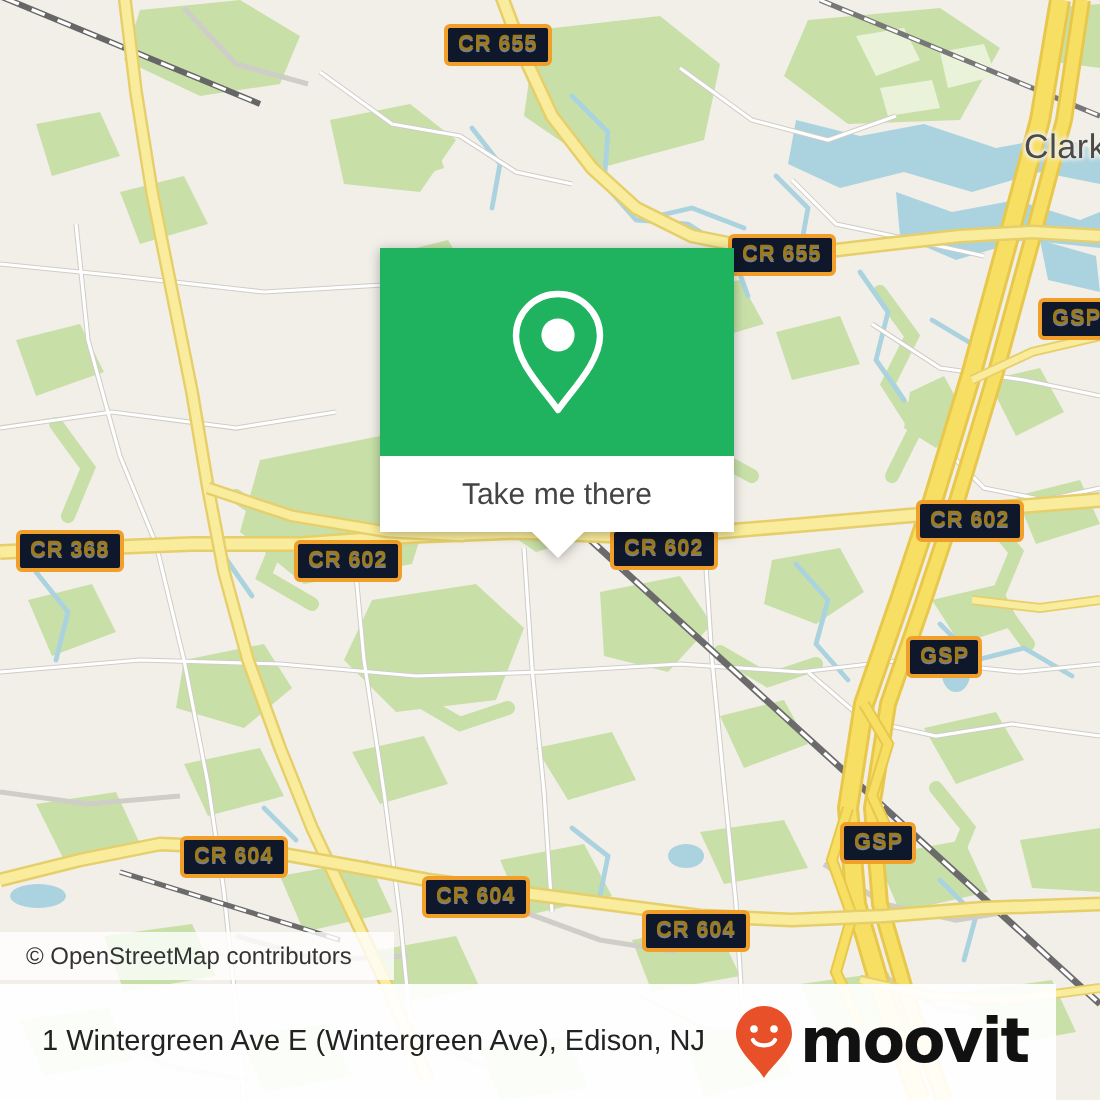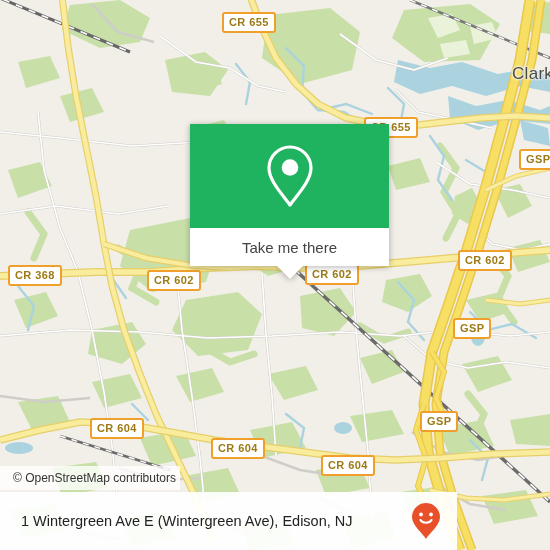--- a/index.html
+++ b/index.html
@@ -26,21 +26,21 @@
     height: 550px;
     background: #f2efe9;
     overflow: hidden;
   }
   #map svg { display: block; }
 
   
   .shield {
     position: absolute;
     box-sizing: border-box;
-    background: #ffffff;
+    background: #0f172a;
     border: 2px solid #f0a02a;
     border-radius: 3px;
     color: #9d7a16;
     font-family: "Liberation Sans", sans-serif;
     font-size: 11px;
     font-weight: bold;
     letter-spacing: 0.4px;
     line-height: 13px;
     padding: 2px 5px 2px 5px;
     white-space: nowrap;
@@ -58,21 +58,21 @@
     text-shadow:
        1px  0 2px #f2efe9, -1px  0 2px #f2efe9,
        0  1px 2px #f2efe9,  0 -1px 2px #f2efe9;
   }
 
   
   #callout {
     position: absolute;
     left: 190px;
     top: 124px;
-    width: 199px;
+    width: 177px;
     filter: drop-shadow(0 1px 3px rgba(0,0,0,.30));
   }
   #callout-image {
     position: relative;
     height: 104px;
     background: #20b35f;
     display: flex;
     align-items: center;
     justify-content: center;
   }
@@ -101,30 +101,30 @@
   
   #attribution {
     position: absolute;
     left: 0;
     top: 466px;
     background: rgba(255,255,255,.80);
     color: #333333;
     font-family: "Liberation Sans", sans-serif;
     font-size: 12px;
     line-height: 14px;
-    padding: 5px 4px 5px 13px;
+    padding: 5px 21px 5px 13px;
     white-space: nowrap;
   }
 
   
   #footer {
     position: absolute;
     left: 0;
     top: 492px;
-    width: 457px;
+    width: 528px;
     height: 58px;
     background: rgba(255,255,255,.93);
     display: flex;
     align-items: center;
     box-sizing: border-box;
     padding: 0 14px 0 21px;
   }
   #footer-address {
     flex: 1;
     color: #222222;
@@ -388,16 +388,17 @@
     <div id="footer-address">
       <div>1 Wintergreen Ave E (Wintergreen Ave), Edison, NJ</div>
     </div>
     <div id="footer-logo">
       <svg width="30" height="38" viewBox="0 0 30 38">
         <path d="M15 1 C7.3 1 1 7.3 1 15 C1 23.5 12 31.5 15 37 C18 31.5 29 23.5 29 15 C29 7.3 22.7 1 15 1 Z" fill="#e8502a"></path>
         <circle cx="10" cy="12.5" r="1.9" fill="#ffffff"></circle>
         <circle cx="20" cy="12.5" r="1.9" fill="#ffffff"></circle>
         <path d="M9.5 18 C11.5 21.6 18.5 21.6 20.5 18" fill="none" stroke="#ffffff" stroke-width="2.1" stroke-linecap="round"></path>
       </svg>
+      <span id="moovit-wordmark">moovit</span>
     </div>
   </div>
 
 </div>
 
 </body></html>

